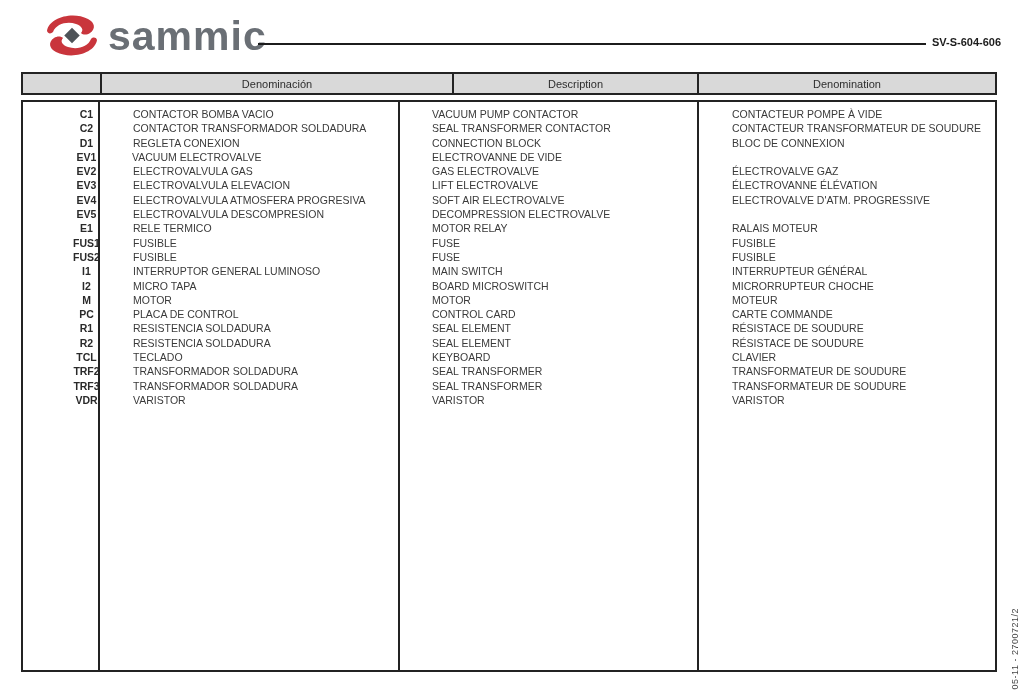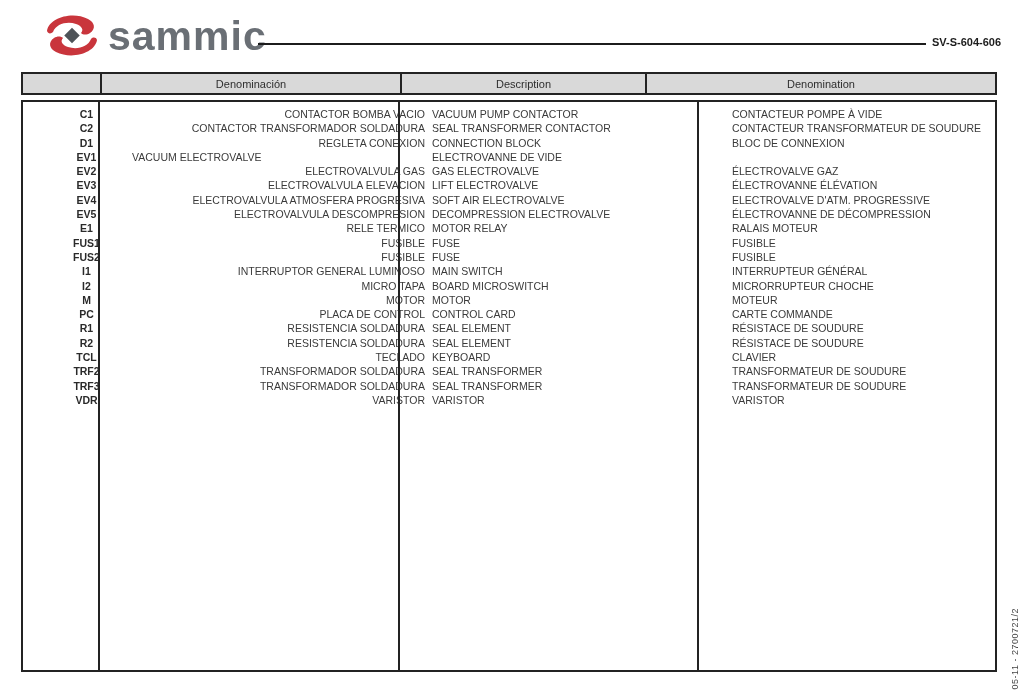--- a/index.html
+++ b/index.html
@@ -58,21 +58,21 @@
   .head-cell {
     display: flex;
     align-items: center;
     justify-content: center;
     font-size: 11px;
     color: #2e2e2e;
     height: 100%;
   }
   .head-cell + .head-cell { border-left: 2px solid #232323; }
   .col-code { width: 77px; flex: none; }
-  .col-es   { width: 300px; flex: none; }
+  .col-es   { width: 352px; flex: none; }
   .col-en   { width: 245px; flex: none; }
   .col-fr   { flex: 1; }
 
   
   .body-table {
     position: absolute;
     left: 21px; top: 100px;
     width: 976px; height: 572px;
     border: 2px solid #232323;
     display: flex;
@@ -105,21 +105,21 @@
     white-space: nowrap;
     overflow: hidden;
   }
   .tcell.code {
     width: 77px; flex: none;
     text-align: center;
     font-weight: bold;
     color: #2a2a2a;
     margin-left: 25px;
   }
-  .tcell.es { width: 300px; flex: none; padding-left: 8px; text-align: right; }
+  .tcell.es { width: 300px; flex: none; padding-left: 8px; }
   .tcell.en { width: 299px; flex: none; padding-left: 7px; }
   .tcell.fr { flex: 1; padding-left: 8px; }
 
   
   .doc-ref {
     position: absolute;
     right: 4px; bottom: 10px;
     writing-mode: vertical-rl;
     transform: rotate(180deg);
     font-size: 9px;
@@ -201,21 +201,20 @@
       <div class="tcell code">EV4</div>
       <div class="tcell es">ELECTROVALVULA ATMOSFERA PROGRESIVA</div>
       <div class="tcell en">SOFT AIR ELECTROVALVE</div>
       <div class="tcell fr">ELECTROVALVE D'ATM. PROGRESSIVE</div>
     </div>
 
     <div class="trow">
       <div class="tcell code">EV5</div>
       <div class="tcell es">ELECTROVALVULA DESCOMPRESION</div>
       <div class="tcell en">DECOMPRESSION ELECTROVALVE</div>
-      <div class="tcell fr">ÉLECTROVANNE DE DÉCOMPRESSION</div>
     </div>
 
     <div class="trow">
       <div class="tcell code">E1</div>
       <div class="tcell es">RELE TERMICO</div>
       <div class="tcell en">MOTOR RELAY</div>
       <div class="tcell fr">RALAIS MOTEUR</div>
     </div>
 
     <div class="trow">

